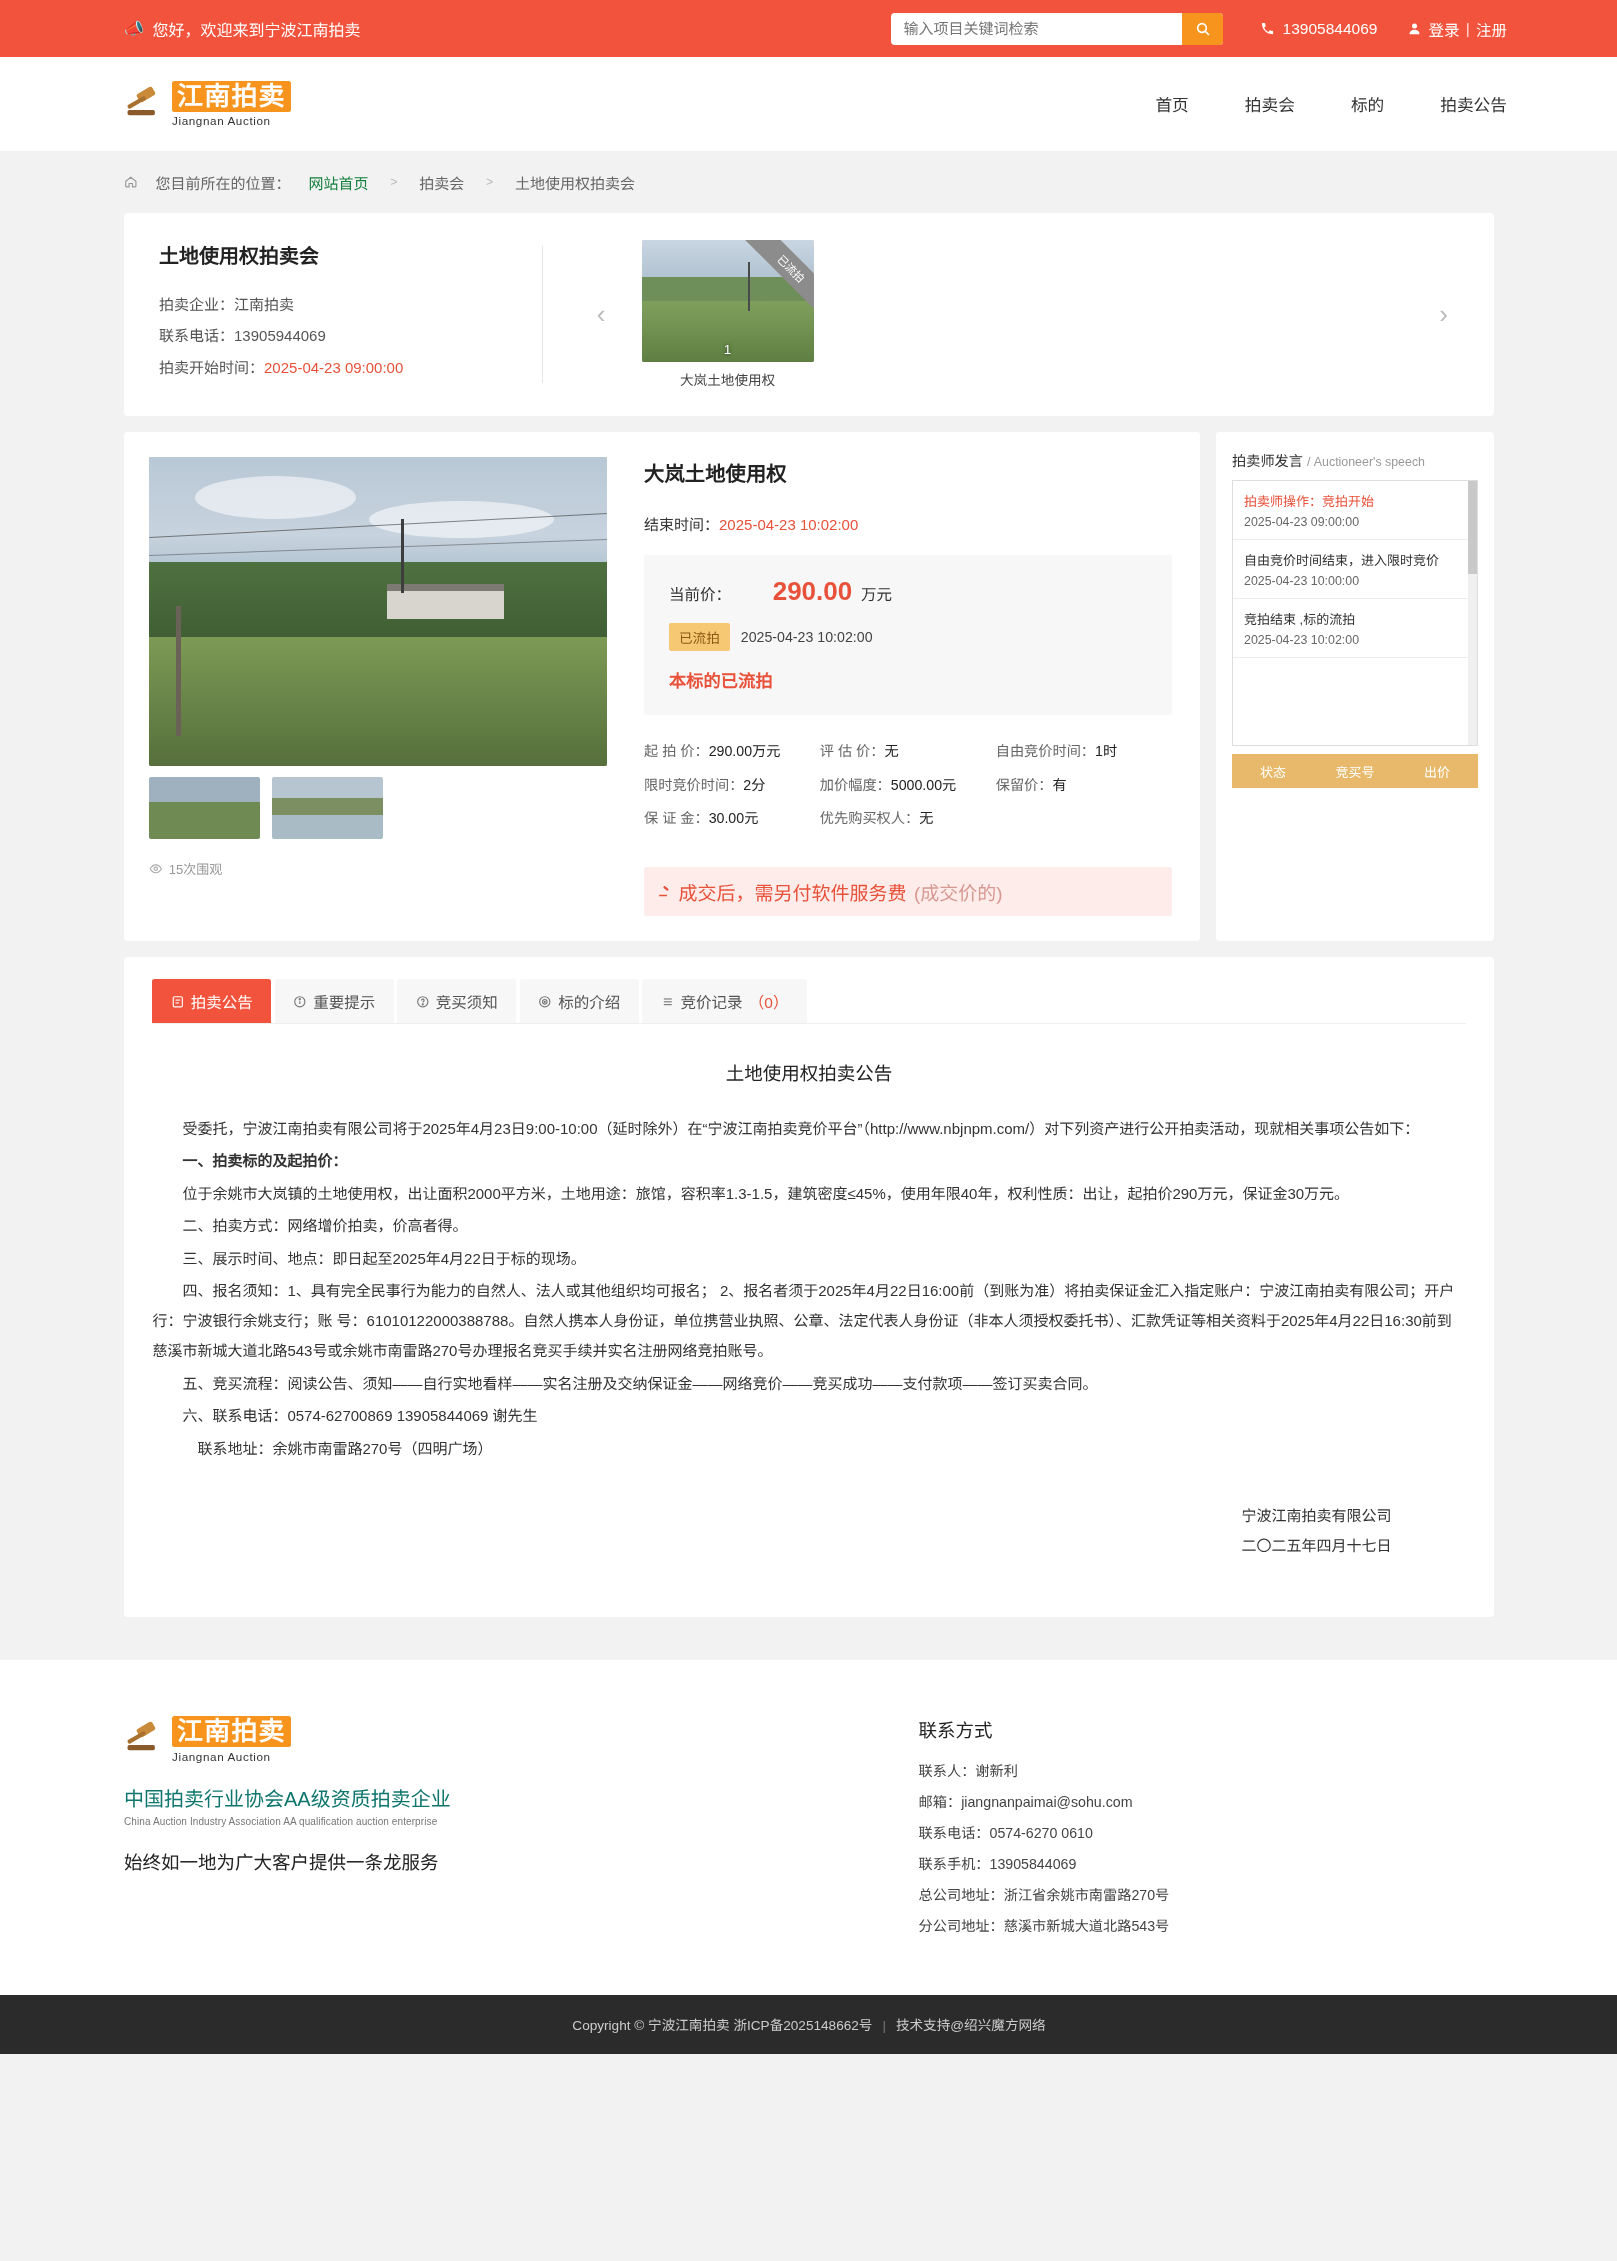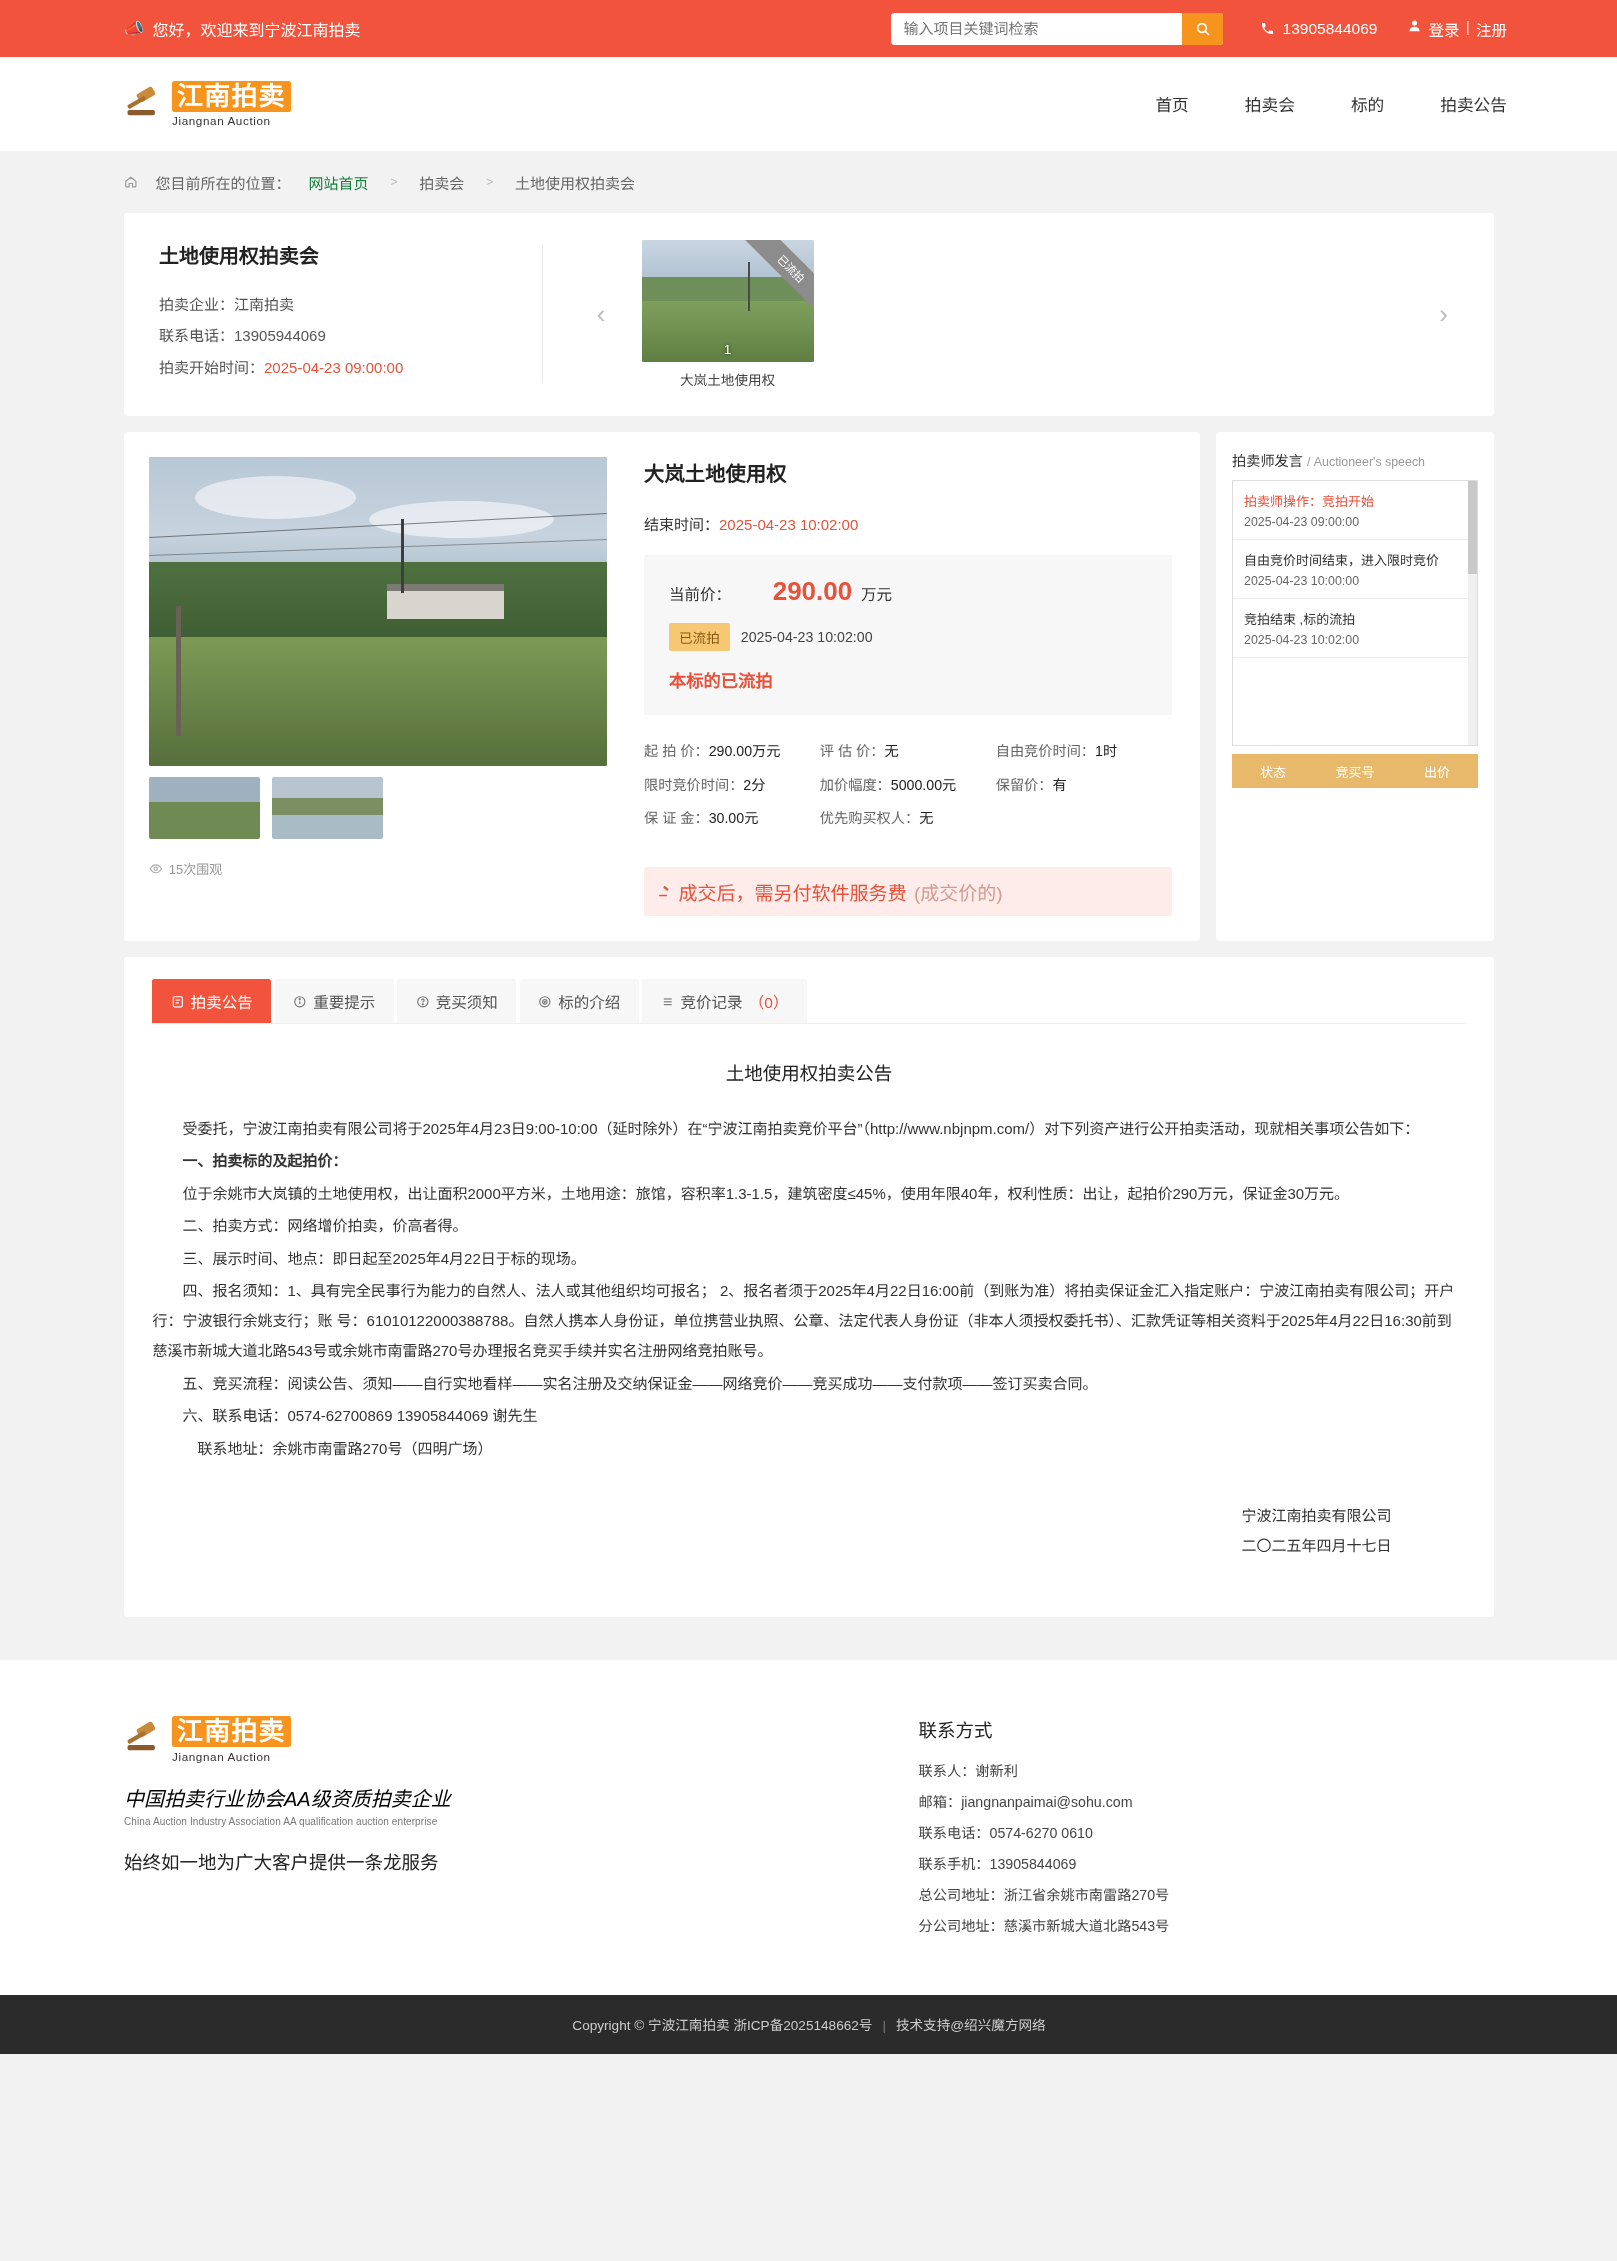--- a/index.html
+++ b/index.html
@@ -41,21 +41,21 @@
     background: transparent;
   }
   .search-btn {
     width: 41px; height: 32px;
     background: #f7941e;
     display: flex; align-items: center; justify-content: center;
     cursor: pointer;
   }
   .search-btn svg { width: 16px; height: 16px; }
   .topbar .phone { display: flex; align-items: center; gap: 7.4px; margin-right: 30px; font-size: 15.5px; }
-  .topbar .account { display: flex; gap: 6.2px; font-size: 15.5px; }
+  .topbar .account { display: flex; align-items: center; gap: 6.2px; font-size: 15.5px; }
   .topbar .account .sep { opacity: .8; }
   .topbar a { color: #fff; text-decoration: none; }
 
   
   .header {
     background: #fff;
     height: 94px;
     display: flex;
     align-items: center;
     padding: 0 111px 0 124px;
@@ -245,21 +245,21 @@
   .ann-body p.indent3 { text-indent: 3em; }
   .ann-sign { text-align: right; margin-top: 37px; font-size: 15px; line-height: 2.0; padding-right: 74px; }
 
   
   .footer {
     background: #fff; margin-top: 43px; padding: 56px 124px 49px;
     display: flex;
   }
   .footer-left { width: 58%; }
   .footer-logo { display: flex; align-items: center; gap: 10px; margin-bottom: 21px; }
-  .f-slogan1 { font-size: 20px; color: #000000; font-style: italic; }
+  .f-slogan1 { font-size: 20px; color: #0f766e; }
   .f-slogan1-en { font-size: 10px; color: #777; margin-top: 3.7px; letter-spacing: 0.1px;}
   .f-slogan2 { font-size: 18.5px; color: #222; margin-top: 21px; }
   .footer-right { flex: 1; }
   .f-contact-title { font-size: 18.5px; color: #222; margin-bottom: 18.5px; }
   .f-line { font-size: 14.2px; color: #444; margin-bottom: 11px; }
   .copyright {
     background: #2b2b2b; color: #ccc; text-align: center;
     font-size: 13.6px; padding: 18.5px 0 20px;
   }
   .copyright .sep { margin: 0 6.2px; color: #777; }

